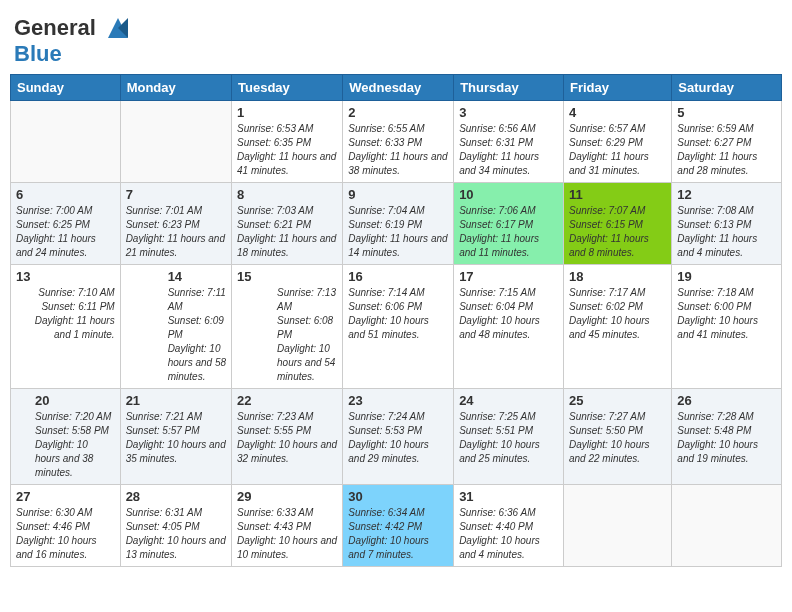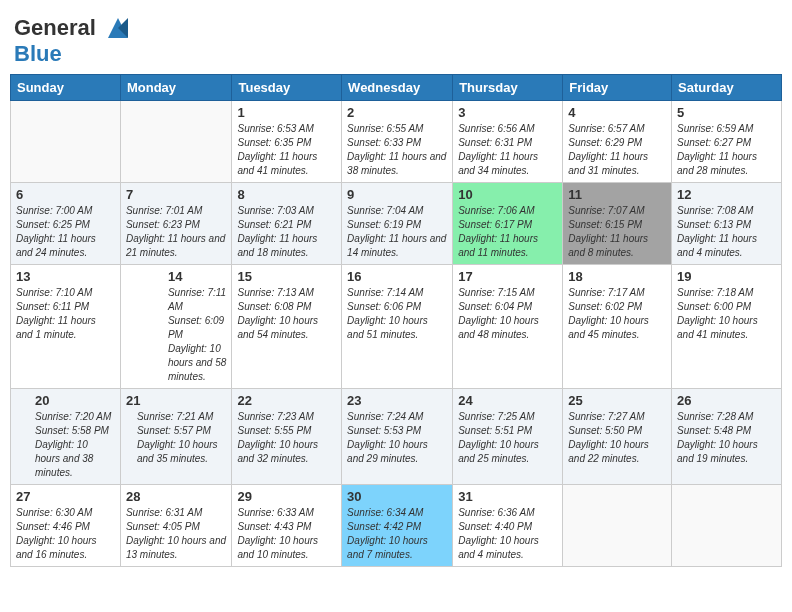--- a/index.html
+++ b/index.html
@@ -184,49 +184,49 @@
           <div class="day-info" style="white-space: pre-line;">Sunrise: 7:04 AM
 Sunset: 6:19 PM
 Daylight: 11 hours and 14 minutes.</div>
         </td>
         <td style="background: #86efac;">
           <span class="day-number">10</span>
           <div class="day-info" style="white-space: pre-line;">Sunrise: 7:06 AM
 Sunset: 6:17 PM
 Daylight: 11 hours and 11 minutes.</div>
         </td>
-        <td style="background: #a3a3a3;">
+        <td style="background: #84cc16;">
           <span class="day-number">11</span>
           <div class="day-info" style="white-space: pre-line;">Sunrise: 7:07 AM
 Sunset: 6:15 PM
 Daylight: 11 hours and 8 minutes.</div>
         </td>
         <td style="background: rgb(240, 244, 248);">
           <span class="day-number">12</span>
           <div class="day-info" style="white-space: pre-line;">Sunrise: 7:08 AM
 Sunset: 6:13 PM
 Daylight: 11 hours and 4 minutes.</div>
         </td>
       </tr>
       <tr>
         <td style="background: rgb(255, 255, 255);">
           <span class="day-number">13</span>
-          <div class="day-info" style="white-space: pre-line;">Sunrise: 7:10 AM
+          <div class="day-info" style="white-space: pre-line; text-align: right;">Sunrise: 7:10 AM
 Sunset: 6:11 PM
 Daylight: 11 hours and 1 minute.</div>
         </td>
         <td style="background: rgb(255, 255, 255); padding-left: 47px;">
           <span class="day-number">14</span>
           <div class="day-info" style="white-space: pre-line;">Sunrise: 7:11 AM
 Sunset: 6:09 PM
 Daylight: 10 hours and 58 minutes.</div>
         </td>
         <td style="background: rgb(255, 255, 255);">
           <span class="day-number">15</span>
-          <div class="day-info" style="white-space: pre-line;">Sunrise: 7:13 AM
+          <div class="day-info" style="white-space: pre-line; margin-left: 40px;">Sunrise: 7:13 AM
 Sunset: 6:08 PM
 Daylight: 10 hours and 54 minutes.</div>
         </td>
         <td style="background: rgb(255, 255, 255);">
           <span class="day-number">16</span>
           <div class="day-info" style="white-space: pre-line;">Sunrise: 7:14 AM
 Sunset: 6:06 PM
 Daylight: 10 hours and 51 minutes.</div>
         </td>
         <td style="background: rgb(255, 255, 255);">
@@ -250,21 +250,21 @@
       </tr>
       <tr>
         <td style="background: rgb(240, 244, 248); padding-left: 24px;">
           <span class="day-number">20</span>
           <div class="day-info" style="white-space: pre-line;">Sunrise: 7:20 AM
 Sunset: 5:58 PM
 Daylight: 10 hours and 38 minutes.</div>
         </td>
         <td style="background: rgb(240, 244, 248);">
           <span class="day-number">21</span>
-          <div class="day-info" style="white-space: pre-line; margin-left: 11px;">Sunrise: 7:21 AM
+          <div class="day-info" style="white-space: pre-line;">Sunrise: 7:21 AM
 Sunset: 5:57 PM
 Daylight: 10 hours and 35 minutes.</div>
         </td>
         <td style="background: rgb(240, 244, 248);">
           <span class="day-number">22</span>
           <div class="day-info" style="white-space: pre-line;">Sunrise: 7:23 AM
 Sunset: 5:55 PM
 Daylight: 10 hours and 32 minutes.</div>
         </td>
         <td style="background: rgb(240, 244, 248);">

